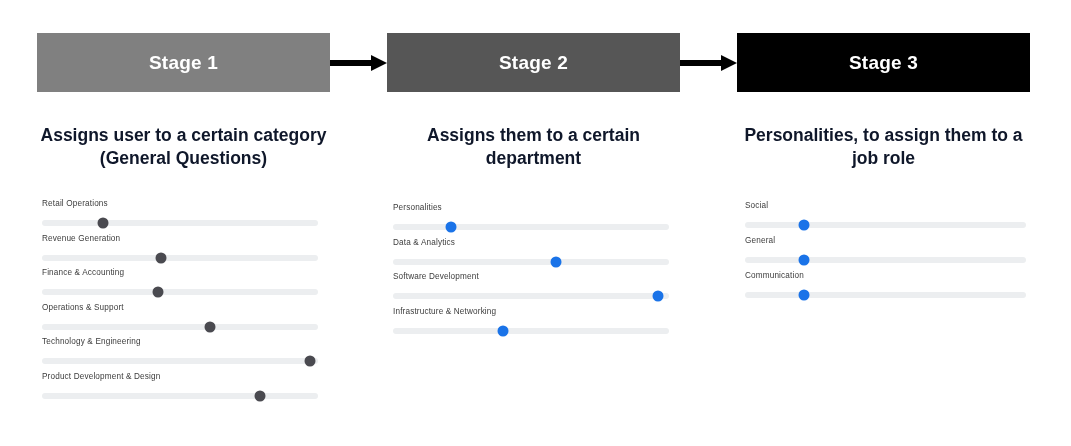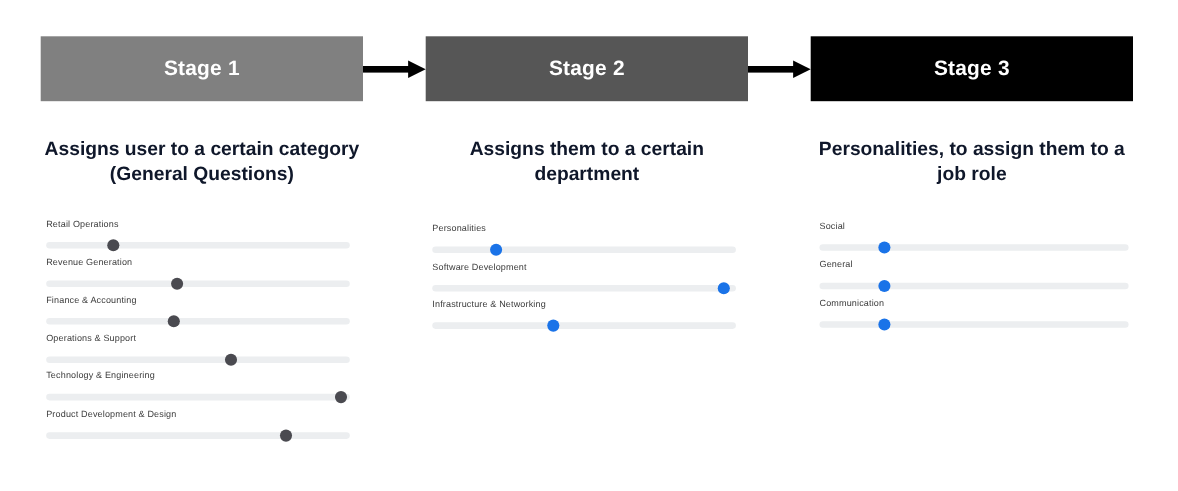--- a/index.html
+++ b/index.html
@@ -202,20 +202,25 @@
         <div class="slider-thumb thumb-dark" style="left: 79%;"></div>
       </div>
     </div>
   <div class="slider-group sg-2">
       <div class="slider-item">
         <div class="slider-label">Personalities</div>
         <div class="slider-track"></div>
         <div class="slider-thumb thumb-blue" style="left: 21%;"></div>
       </div>
       <div class="slider-item">
+        <div class="slider-label">Data &amp; Analytics</div>
+        <div class="slider-track"></div>
+        <div class="slider-thumb thumb-blue" style="left: 59%;"></div>
+      </div>
+      <div class="slider-item">
         <div class="slider-label">Software Development</div>
         <div class="slider-track"></div>
         <div class="slider-thumb thumb-blue" style="left: 96%;"></div>
       </div>
       <div class="slider-item">
         <div class="slider-label">Infrastructure &amp; Networking</div>
         <div class="slider-track"></div>
         <div class="slider-thumb thumb-blue" style="left: 40%;"></div>
       </div>
     </div>

